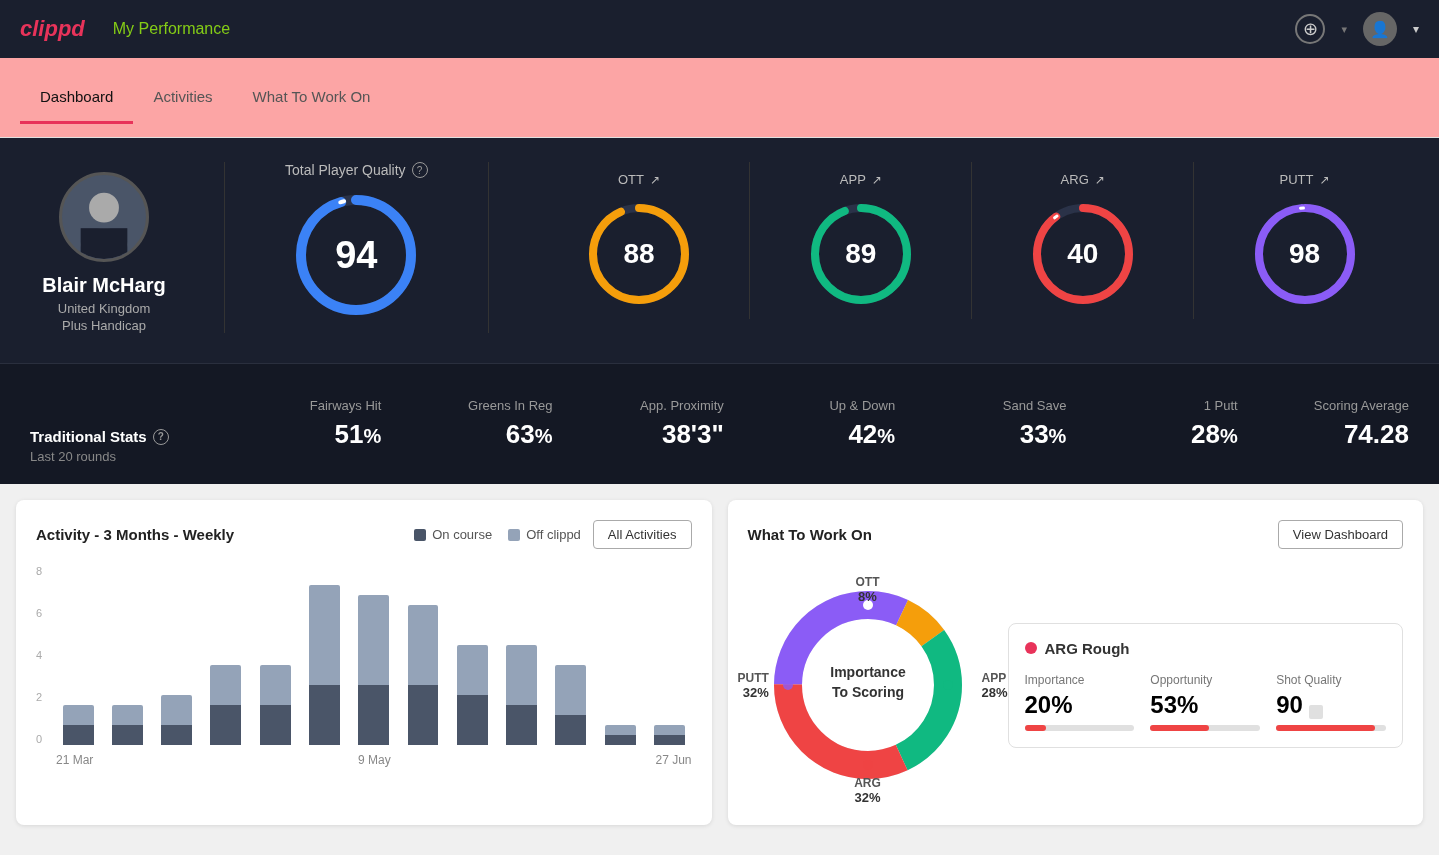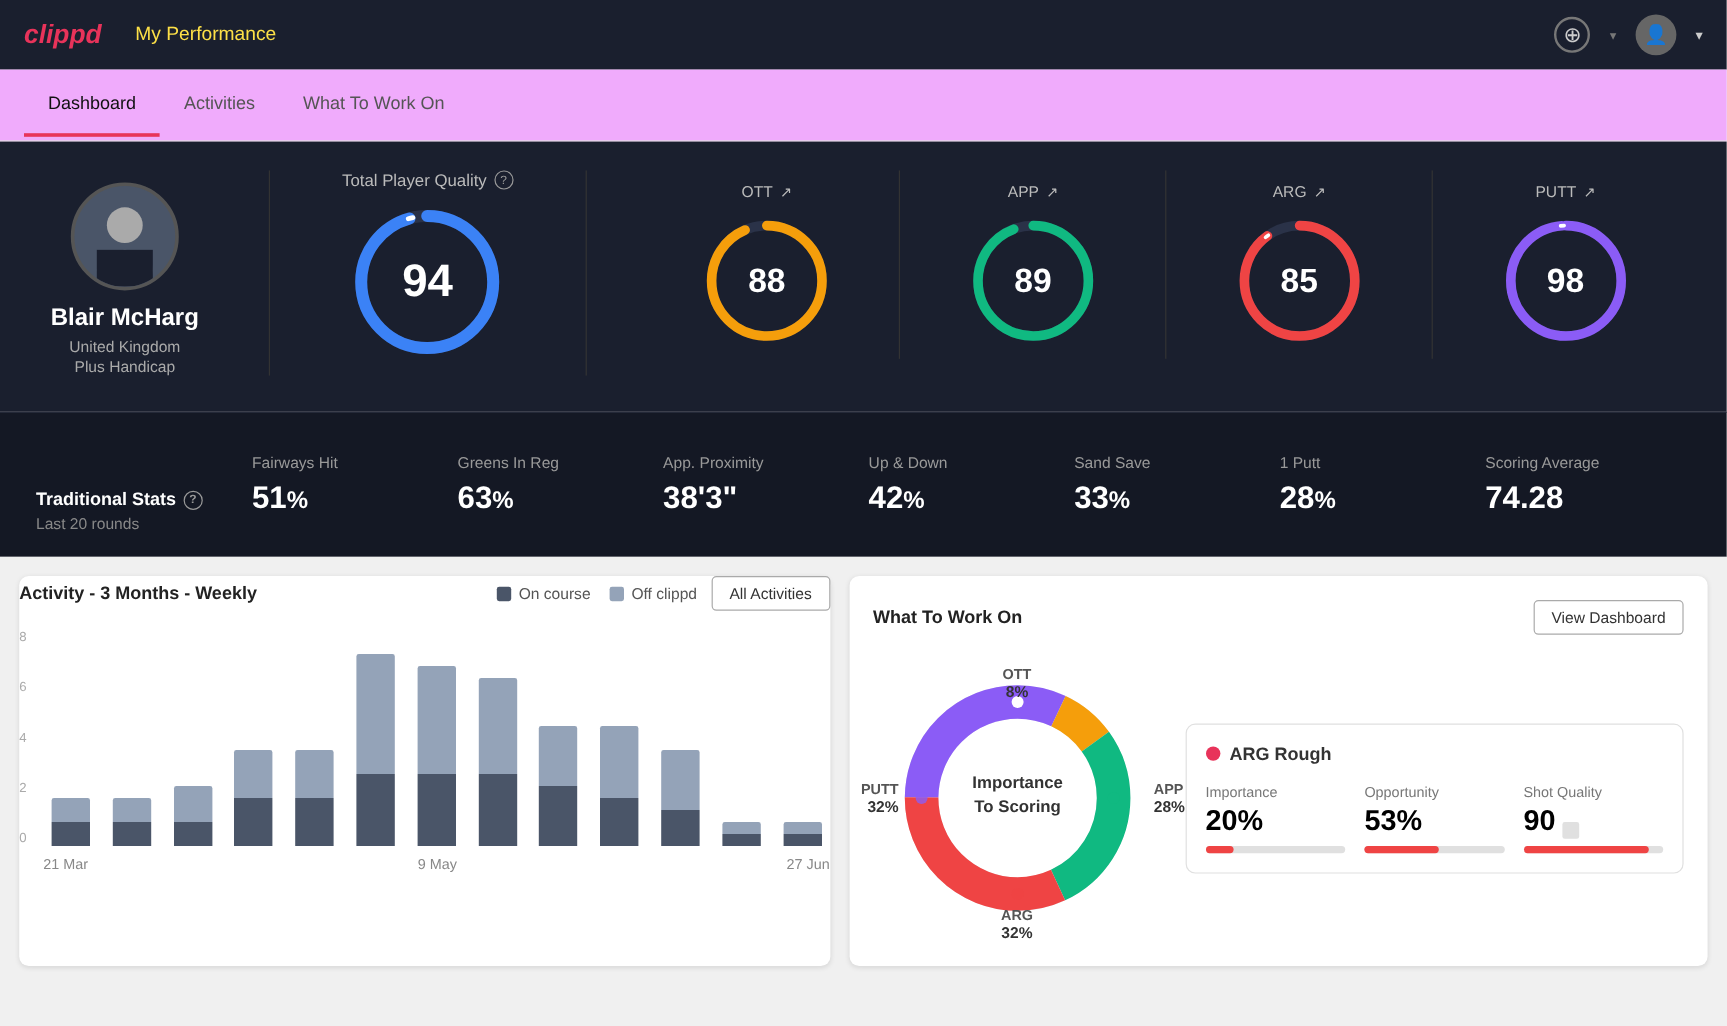--- a/index.html
+++ b/index.html
@@ -9,31 +9,31 @@
     .top-nav {
       background: #1a1f2e;
       display: flex;
       align-items: center;
       padding: 0 20px;
       height: 58px;
       justify-content: space-between;
     }
     .logo { display: flex; align-items: center; gap: 8px; }
     .logo-text { color: #e8335a; font-size: 22px; font-weight: 700; font-style: italic; }
-    .nav-title { color: #fde047; font-size: 16px; margin-left: 20px; }
+    .nav-title { color: #84cc16; font-size: 16px; margin-left: 20px; }
     .nav-right { display: flex; align-items: center; gap: 16px; }
     .add-btn { width: 30px; height: 30px; border-radius: 50%; border: 2px solid #777; display: flex; align-items: center; justify-content: center; color: #ccc; font-size: 18px; cursor: pointer; }
     .avatar { width: 34px; height: 34px; border-radius: 50%; background: #666; overflow: hidden; display: flex; align-items: center; justify-content: center; }
     .avatar-chevron { color: #ccc; font-size: 12px; }
 
     
     .tabs {
-      background: #f0abfc;
+      background: #fca5a5;
       display: flex;
-      padding: 4px 20px;
+      padding: 14px 20px;
       border-bottom: 1px solid #e0e0e0;
     }
     .tab {
       padding: 16px 20px;
       color: #555;
       font-size: 15px;
       cursor: pointer;
       border-bottom: 3px solid transparent;
       margin-bottom: -1px;
     }
@@ -66,30 +66,30 @@
     .tpq-label { color: #bbb; font-size: 14px; margin-bottom: 12px; display: flex; align-items: center; gap: 6px; }
     .tpq-gauge { position: relative; width: 130px; height: 130px; }
     .tpq-gauge svg { width: 130px; height: 130px; transform: rotate(-90deg); }
     .tpq-number { position: absolute; top: 50%; left: 50%; transform: translate(-50%, -50%); font-size: 38px; font-weight: 700; }
 
     
     .trad-stats { background: #141824; padding: 20px 30px; display: flex; align-items: center; gap: 0; border-top: 1px solid #2a2f3e; }
     .trad-label-block { min-width: 180px; margin-top: 44px; }
     .trad-label { font-size: 15px; font-weight: 600; display: flex; align-items: center; gap: 6px; }
     .trad-sublabel { color: #888; font-size: 13px; margin-top: 4px; }
-    .stat-item { flex: 1; text-align: left; }
+    .stat-item { flex: 1; text-align: right; }
     .stat-name { color: #999; font-size: 13px; margin-bottom: 6px; }
     .stat-value { font-size: 26px; font-weight: 600; }
     .stat-unit { font-size: 20px; }
 
     
     .bottom-panels { display: flex; gap: 16px; padding: 16px; background: #f0f0f0; }
 
     
-    .activity-panel { flex: 1; background: #fff; border-radius: 8px; color: #333; box-shadow: 0 1px 4px rgba(0,0,0,0.1); }
+    .activity-panel { flex: 1; background: #fff; border-radius: 8px; padding: 20px; color: #333; box-shadow: 0 1px 4px rgba(0,0,0,0.1); }
     .panel-header { display: flex; align-items: center; justify-content: space-between; margin-bottom: 16px; }
     .panel-title { font-size: 15px; font-weight: 600; color: #222; }
     .legend { display: flex; gap: 16px; align-items: center; font-size: 13px; color: #555; }
     .legend-item { display: flex; align-items: center; gap: 6px; }
     .legend-dot { width: 12px; height: 12px; border-radius: 2px; }
     .all-activities-btn {
       border: 1px solid #aaa; background: #fff; padding: 6px 14px; border-radius: 4px;
       font-size: 13px; color: #333; cursor: pointer;
     }
 
@@ -208,21 +208,21 @@
         <div class="score-label">
           <span>ARG</span>
           <span class="arrow">↗</span>
         </div>
         <div class="gauge-container">
           <svg viewBox="0 0 110 110">
             <circle cx="55" cy="55" r="46" fill="none" stroke="#2a3248" stroke-width="8"></circle>
             <circle cx="55" cy="55" r="46" fill="none" stroke="#ef4444" stroke-width="8" stroke-dasharray="260 29" stroke-linecap="round"></circle>
             <circle cx="55" cy="55" r="46" fill="none" stroke="#fff" stroke-width="3" stroke-dasharray="3 286" stroke-dashoffset="-258" stroke-linecap="round"></circle>
           </svg>
-          <div class="gauge-number">85</div>
+          <div class="gauge-number">40</div>
         </div>
       </div>
 
       <div class="score-block" style="border-right:none;">
         <div class="score-label">
           <span>PUTT</span>
           <span class="arrow">↗</span>
         </div>
         <div class="gauge-container">
           <svg viewBox="0 0 110 110">

